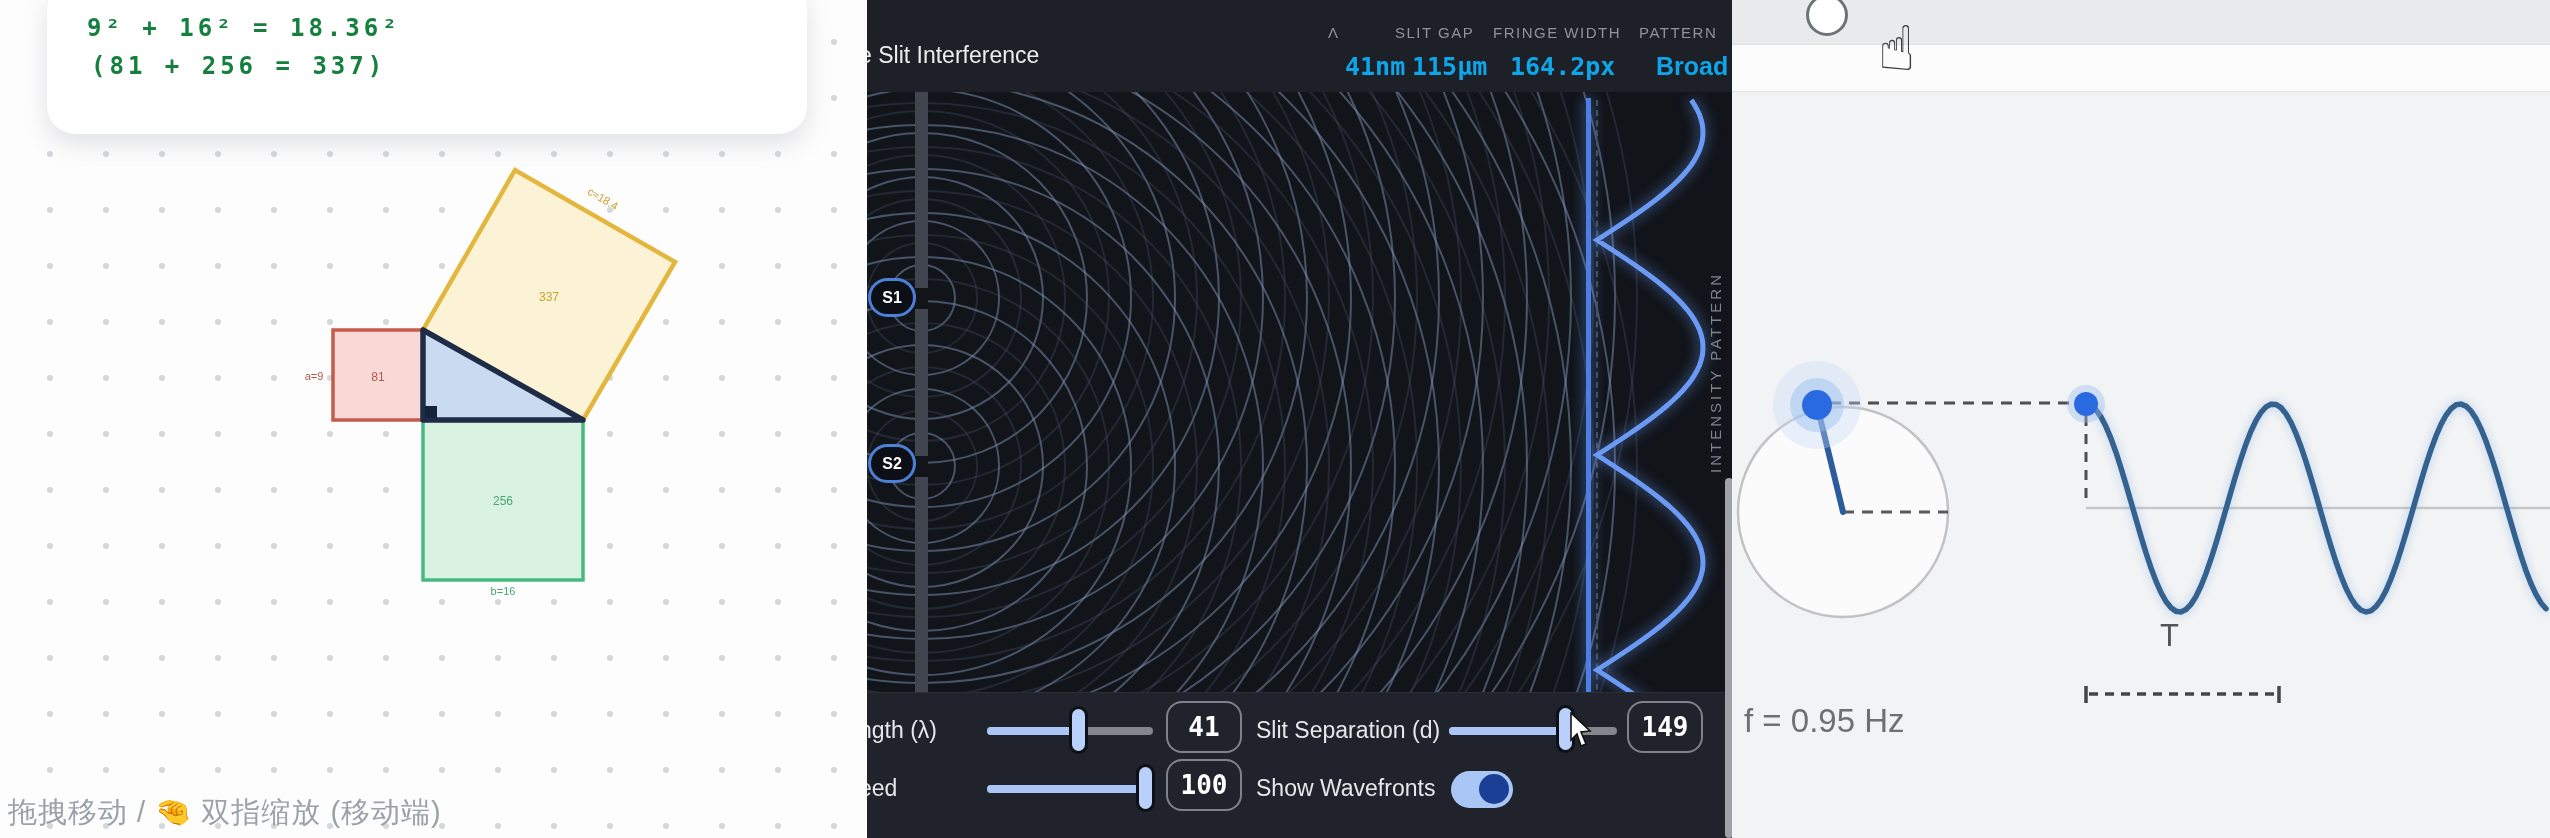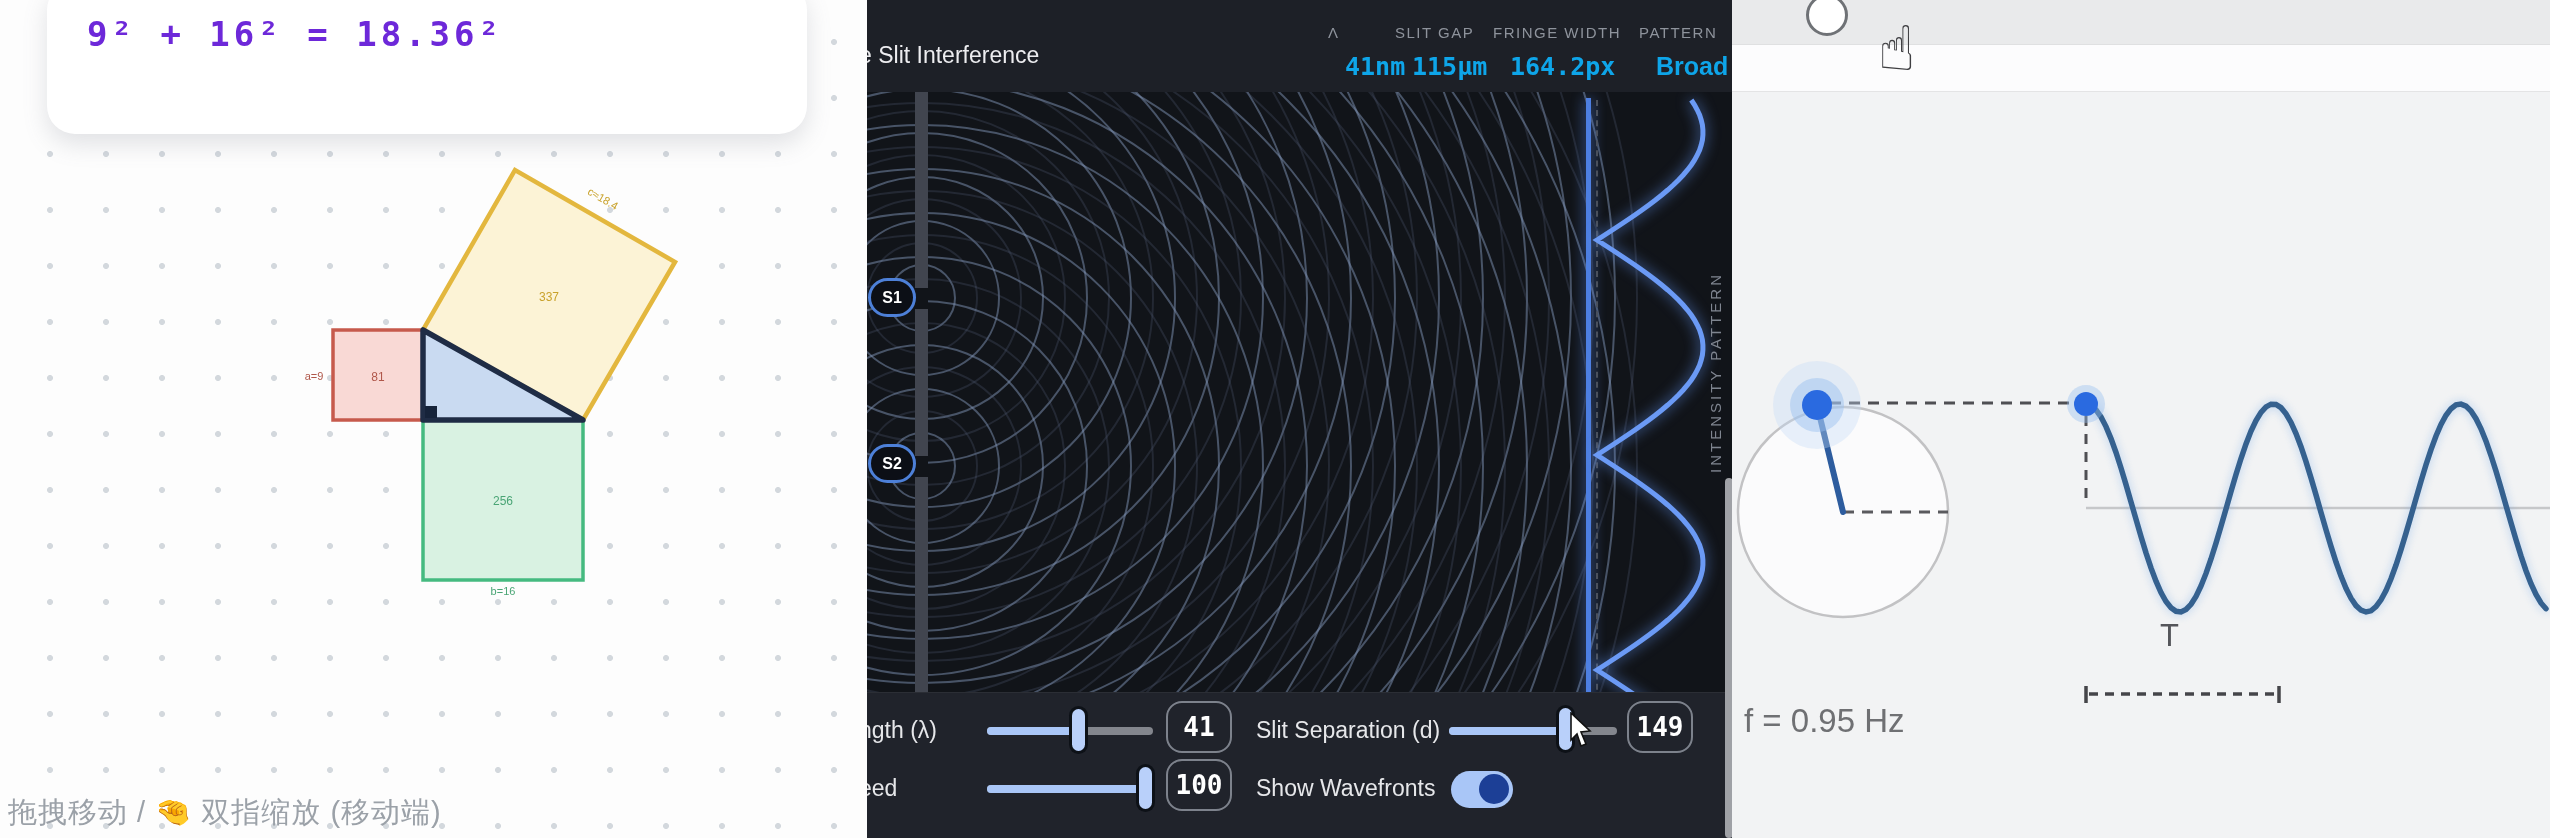--- a/index.html
+++ b/index.html
@@ -8,21 +8,21 @@
   .abs { position:absolute; }
 
   
   #left-panel { left:0; top:0; width:867px; height:838px; background:#fdfdfd;
     background-image:radial-gradient(circle,#d3d8dd 2.6px,rgba(0,0,0,0) 3.4px);
     background-size:56px 56px; background-position:22px 14px; overflow:hidden; }
   #formula-card { left:47px; top:-18px; width:760px; height:152px; background:#fff;
     border-radius:28px; box-shadow:0 10px 24px rgba(110,115,130,.20); padding:32px 0 0 40px; }
   .f-line1 { display:flex; align-items:baseline; gap:18px; }
   .f-dark { color:#3d4c61; font-weight:bold; font-size:40px; letter-spacing:2px; }
-  .f-red  { color:#6d28d9; font-family:"DejaVu Sans Mono",monospace; font-size:34px;
+  .f-red  { color:#15803d; font-family:"DejaVu Sans Mono",monospace; font-size:24px;
             font-weight:bold; letter-spacing:4px; }
   .f-line2 { margin:10px 0 0 4px; }
 
   #geom-svg { left:0; top:0; }
   #left-footer { left:8px; top:793px; font-size:29px; color:#9ba1a8; letter-spacing:1px; }
 
   
   #mid-panel { left:867px; top:0; width:865px; height:838px; background:#1d2027; overflow:hidden; }
   #mid-title { left:-8px; top:42px; font-size:23px; color:#ededf0; white-space:nowrap; }
   .stat { position:absolute; top:0; }
@@ -46,21 +46,21 @@
   #intensity-label { left:840px; top:180px; writing-mode:vertical-rl; transform:rotate(180deg);
     font-size:15px; letter-spacing:3px; color:#7f8590; white-space:nowrap; }
 
   #controls { left:0; top:692px; width:865px; height:146px; background:#20232b;
     border-top:1px solid rgba(255,255,255,.05); }
   .ctl-label { position:absolute; font-size:23px; color:#e6e7ea; white-space:nowrap; }
   .track { position:absolute; height:8px; border-radius:4px; background:#83868d; }
   .track .fill { position:absolute; left:0; top:0; height:8px; border-radius:4px; background:#a9c6f7; }
   .handle { position:absolute; width:13px; height:42px; border-radius:7px; background:#b9d0fa;
     box-shadow:0 0 0 3px #0d1117; }
-  .valbox { position:absolute; width:66px; height:52px; border:2px solid #7d828c; border-radius:16px;
+  .valbox { position:absolute; width:76px; height:52px; border:2px solid #7d828c; border-radius:16px;
     color:#fff; font-family:"DejaVu Sans Mono",monospace; font-weight:bold; font-size:26px;
     display:flex; align-items:center; justify-content:center; }
   #toggle { position:absolute; left:584px; top:78px; width:62px; height:37px; border-radius:19px;
     background:#a9c6f7; }
   #toggle .knob { position:absolute; right:4px; top:3px; width:30px; height:30px;
     border-radius:50%; background:#1c3f96; }
   #mid-scrollbar { left:858px; top:478px; width:8px; height:360px; border-radius:4px; background:#9fa1a6; }
 
   
   #right-panel { left:1732px; top:0; width:818px; height:838px; background:#f2f3f4; overflow:hidden; }
@@ -91,20 +91,21 @@
     <text x="549" y="301" font-size="12" fill="#c9a22b" text-anchor="middle">337</text>
     <text x="601" y="202" font-size="11" fill="#c9a22b" text-anchor="middle" transform="rotate(30 601 202)">c≈18.4</text>
     <text x="503" y="505" font-size="12" fill="#4aa575" text-anchor="middle">256</text>
     <text x="503" y="595" font-size="11" fill="#4aa575" text-anchor="middle">b=16</text>
   </svg>
 
   <div class="abs" id="formula-card">
     <div class="f-line1">
       <span class="f-red">9² + 16² = 18.36²</span>
     </div>
+    <div class="f-line2 f-red">(81 + 256 = 337)</div>
   </div>
 
   <div class="abs" id="left-footer">拖拽移动 / 🤏 双指缩放 (移动端)</div>
 </div>
 
 <div class="abs" id="mid-panel">
 
   <div class="abs" id="mid-title">e Slit Interference</div>
 
   <div class="stat" style="left:461px">

